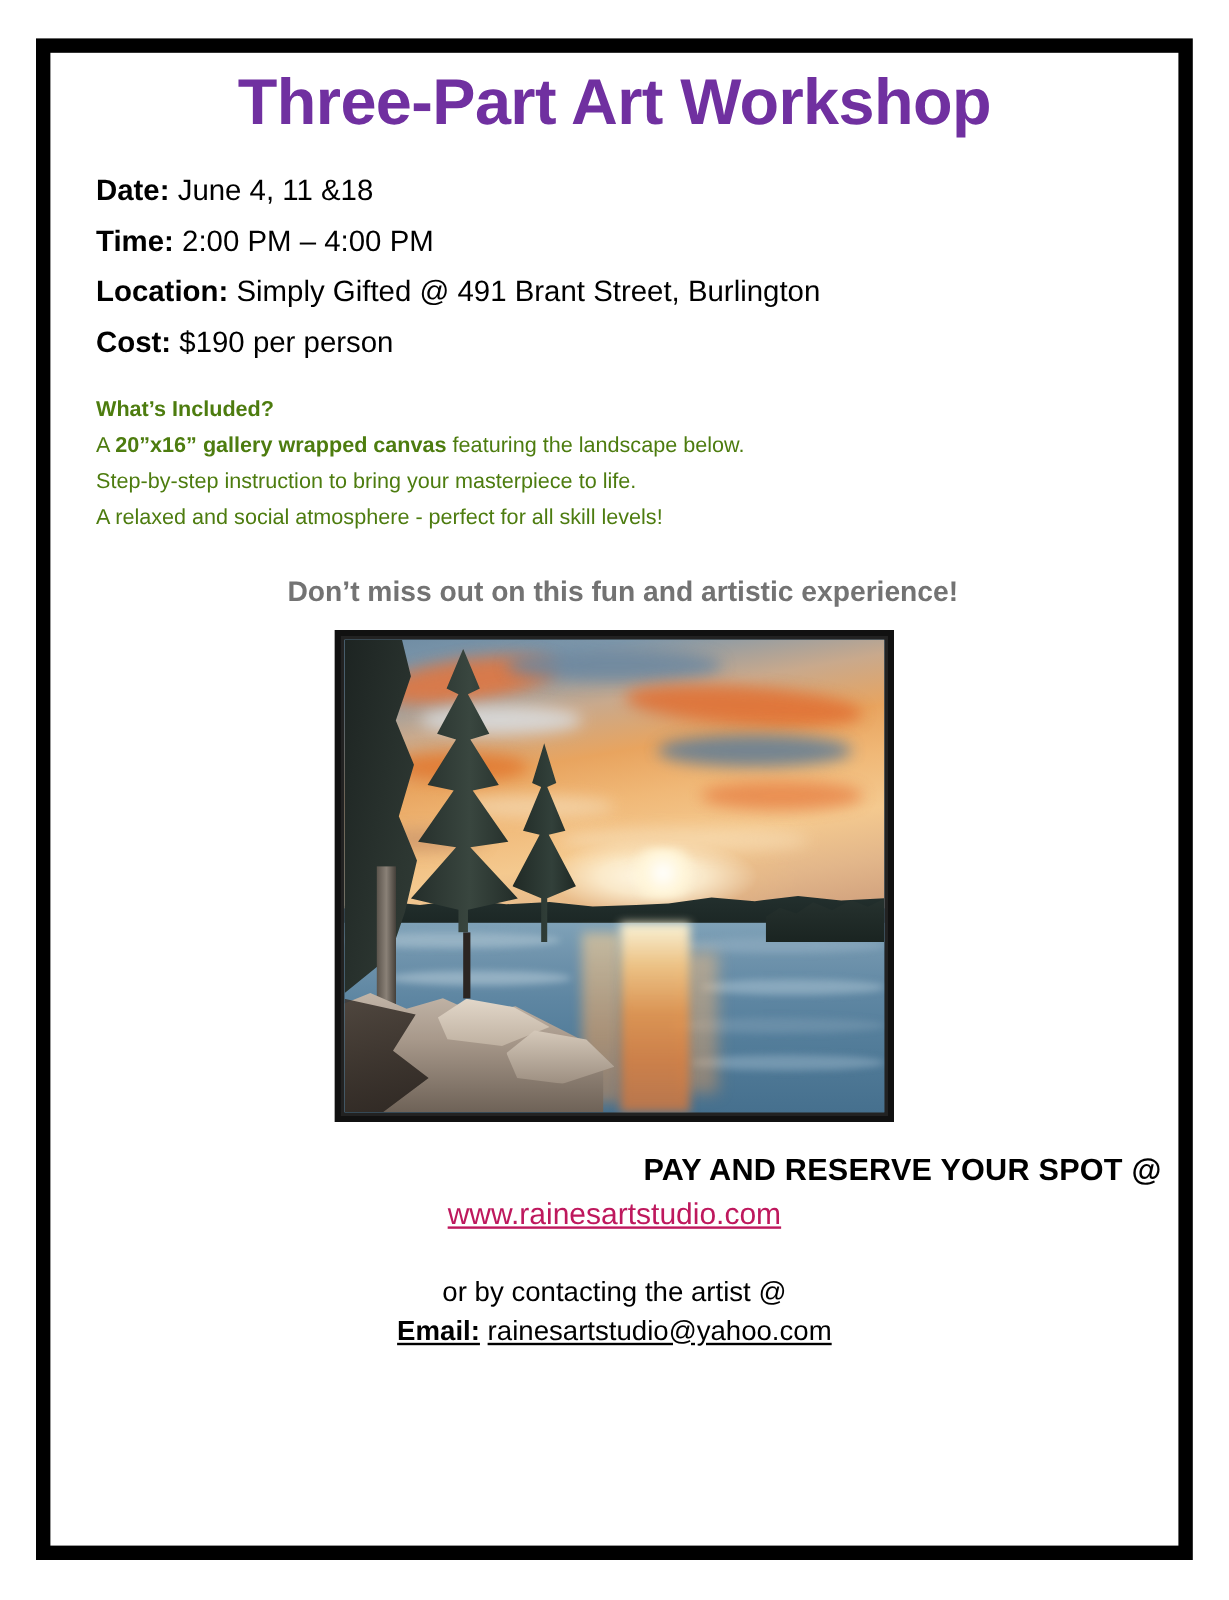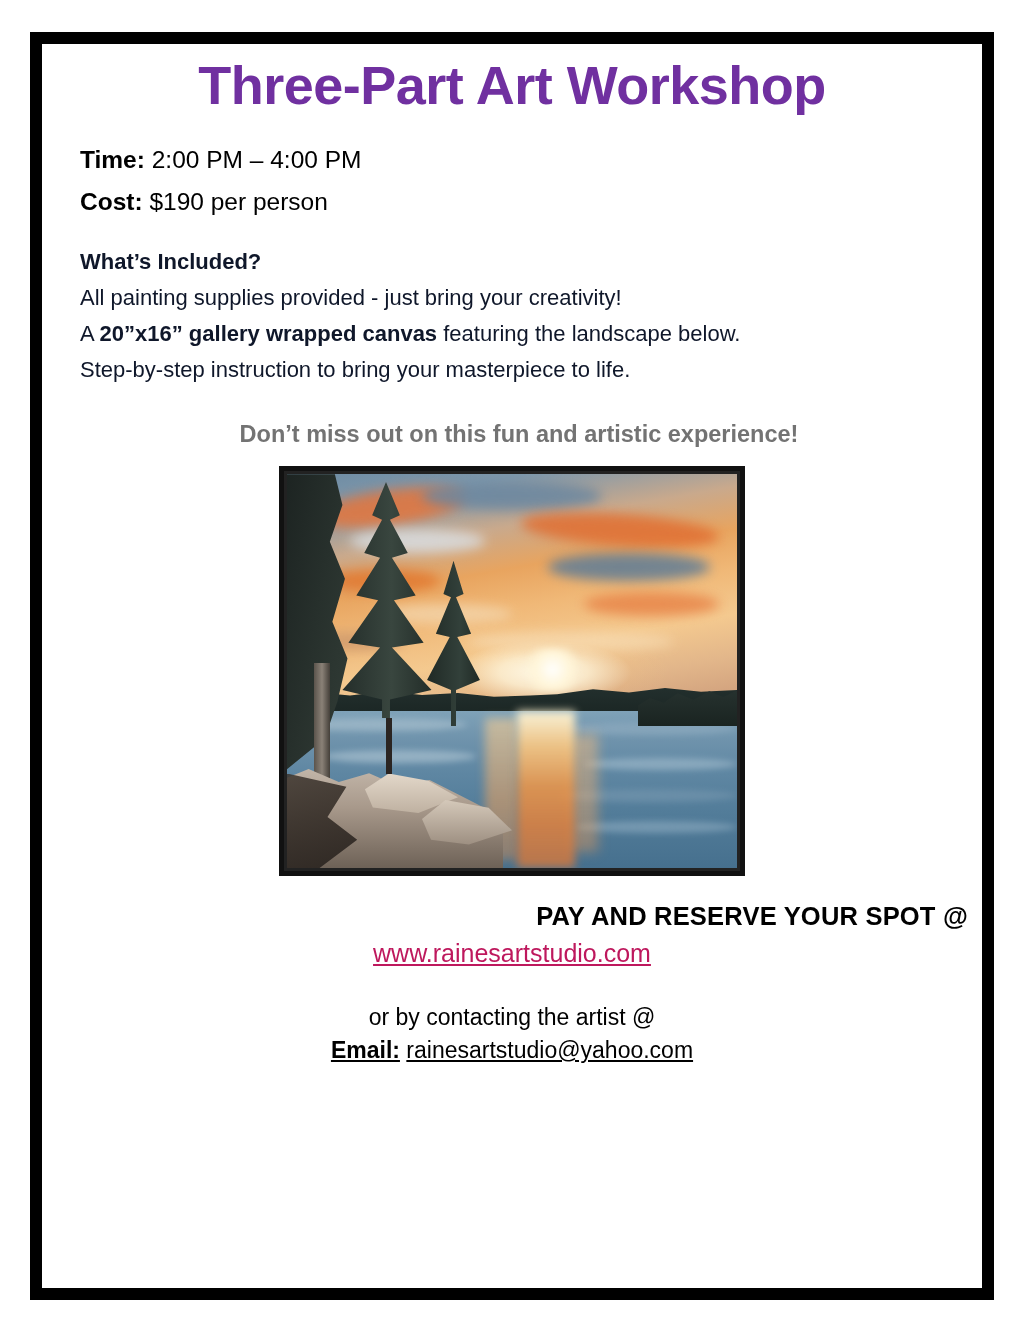--- a/index.html
+++ b/index.html
@@ -49,23 +49,23 @@
     margin-left: 24px;
     font-size: 24.5px;
     color: #000;
     line-height: 1.58;
   }
   .info-line { margin: 0 0 3px 0; }
   .info-line b { font-weight: bold; }
   .gap { height: 20px; }
   .included {
     margin-left: 24px;
-    font-size: 22px;
+    font-size: 18px;
     line-height: 1.55;
-    color: #0f172a;
+    color: #4d7c0f;
   }
   .included .hd { font-weight: bold; }
   .included p { margin: 0 0 2px 0; }
   .tagline {
     text-align: center;
     color: #737373;
     font-weight: bold;
     font-size: 23.5px;
     margin: 34px 0 18px 0;
     padding-left: 14px;
@@ -231,38 +231,46 @@
 
 <div class="page">
   <div class="border-frame"></div>
 
   <div class="content">
 
     <h1 class="title">Three-Part Art Workshop</h1>
 
     <div class="info-block">
       <p class="info-line">
+        <b>Date:</b>
+        <span>June 4, 11 &amp;18</span>
+      </p>
+      <p class="info-line">
         <b>Time:</b>
         <span>2:00 PM – 4:00 PM</span>
+      </p>
+      <p class="info-line">
+        <b>Location:</b>
+        <span>Simply Gifted @ 491 Brant Street, Burlington</span>
       </p>
       <p class="info-line">
         <b>Cost:</b>
         <span>$190 per person</span>
       </p>
     </div>
 
     <div class="gap"></div>
 
     <div class="included">
       <p class="hd">What’s Included?</p>
-      <p>All painting supplies provided - just bring your creativity!</p>
       <p>
         <span>A </span><b>20”x16” gallery wrapped canvas</b><span> featuring the landscape below.</span>
       </p>
       <p>Step-by-step instruction to bring your masterpiece to life.</p>
+      <p>A relaxed and social atmosphere - perfect for all skill levels!</p>
     </div>
 
     <div class="tagline">Don’t miss out on this fun and artistic experience!</div>
 
     <div class="art-wrap">
       <div class="art-frame">
         <div class="art">
           <div class="sky"></div>
           <div class="cloud c1"></div>
           <div class="cloud c2"></div>

